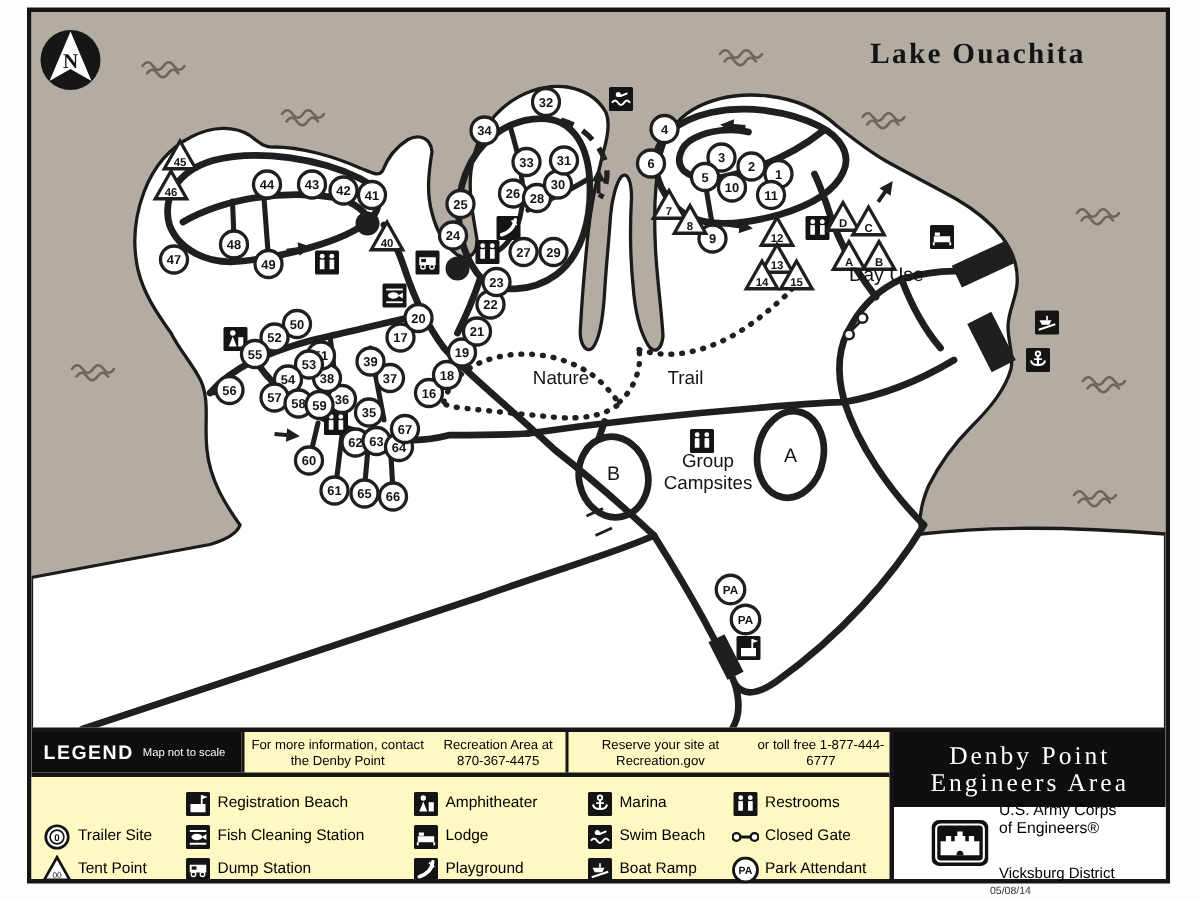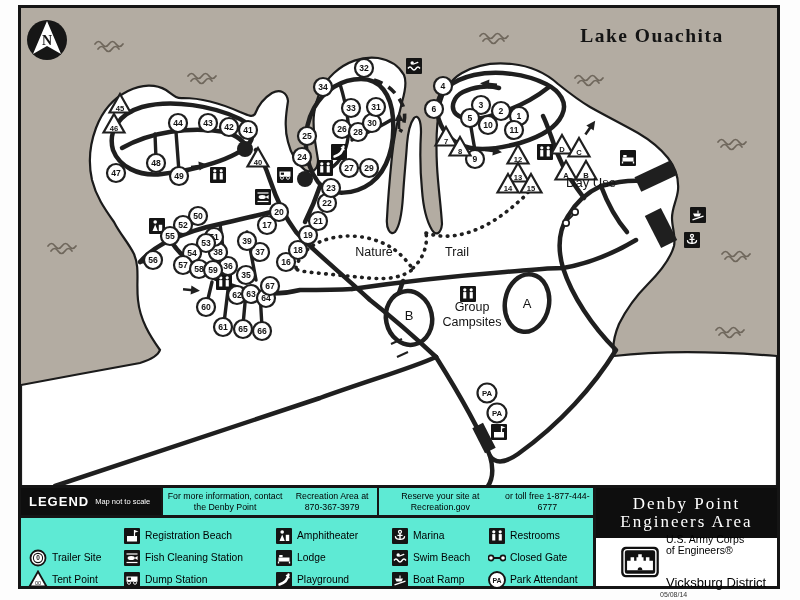--- a/index.html
+++ b/index.html
@@ -9,41 +9,41 @@
   
   .road{fill:none;stroke:#1f1f1f;stroke-width:4.5;stroke-linecap:round;stroke-linejoin:round;}
   .road-thin{fill:none;stroke:#1f1f1f;stroke-width:3.4;stroke-linecap:round;}
   .dashed-trail{fill:none;stroke:#1f1f1f;stroke-width:3.6;stroke-dasharray:9 7;stroke-linecap:butt;}
   .dotted-trail{fill:none;stroke:#1f1f1f;stroke-width:3.6;stroke-dasharray:0.6 6.6;stroke-linecap:round;}
   .shore{stroke:#1b1b1b;stroke-width:2.2;}
   .wave{fill:none;stroke:#6e665b;stroke-width:1.7;stroke-linecap:round;}
   text{font-family:"Liberation Sans",sans-serif;fill:#141414;}
   .serif{font-family:"Liberation Serif",serif;font-weight:bold;}
   
-  .legend{position:absolute;left:0;right:0;bottom:0;height:98px;border-top:3px solid #151515;background:#5eead4;}
+  .legend{position:absolute;left:0;right:0;bottom:0;height:98px;border-top:3px solid #151515;background:#fef9c3;}
   .lg-left{position:absolute;left:0;top:0;width:572px;height:98px;}
   .lg-row1{display:flex;height:27px;border-bottom:3px solid #151515;}
   .lg-title{width:132px;background:#0e0e0e;color:#fff;display:flex;align-items:center;padding-left:8px;gap:6px;}
   .lg-title .t1{font-size:13px;font-weight:bold;letter-spacing:1px;}
   .lg-title .t2{font-size:7.5px;}
   .lg-cell{flex:1;border-left:2.5px solid #151515;display:flex;flex-direction:row;align-items:center;justify-content:center;line-height:1.15;}
   .lg-cell div{font-size:8.8px;text-align:center;}
   .lg-items{display:flex;height:71px;padding-top:4px;box-sizing:border-box;}
   .lg-col{display:flex;flex-direction:column;justify-content:flex-end;gap:3px;}
   .lg-item{display:flex;align-items:center;gap:4px;height:19px;}
   .lg-item .lab{font-size:10.3px;white-space:nowrap;}
   .c-sites{width:102px;padding-left:7px;box-sizing:border-box;}
   .c1{width:152px;} .c2{width:116px;} .c3{width:97px;} .c4{width:105px;}
   .lg-right{position:absolute;right:0;top:0;width:184px;height:98px;border-left:3px solid #151515;box-sizing:border-box;}
   .park-title{height:50px;background:#0e0e0e;color:#fff;display:flex;flex-direction:column;align-items:center;justify-content:center;line-height:1.05;}
   .park-title div{font-family:"Liberation Serif",serif;font-weight:normal;font-size:17px;letter-spacing:2px;}
   .corps{height:48px;display:flex;align-items:center;gap:6px;padding-left:24px;box-sizing:border-box;background:#fff;}
   .corps-text{line-height:1.08;}
   .corps-text .l1{font-size:10.5px;}
-  .corps-text .l3{font-size:13px;margin-top:20px;}
+  .corps-text .l3{font-size:10px;margin-top:20px;}
   .date-stamp{position:absolute;left:660px;top:591px;font-size:7px;color:#333;}
 </style>
 </head>
 <body>
 
 <div class="frame">
 
   <svg class="map-svg" width="756" height="480" viewBox="21 8 756 480">
 
     <rect x="21" y="8" width="756" height="480" fill="#b3aca2"></rect>
@@ -604,21 +604,21 @@
 
   <div class="legend">
     <div class="lg-left">
       <div class="lg-row1">
         <div class="lg-title">
           <span class="t1">LEGEND</span>
           <span class="t2">Map not to scale</span>
         </div>
         <div class="lg-cell">
           <div>For more information, contact the Denby Point</div>
-          <div>Recreation Area at 870-367-3979</div>
+          <div>Recreation Area at 870-367-4475</div>
         </div>
         <div class="lg-cell">
           <div>Reserve your site at Recreation.gov</div>
           <div>or toll free 1-877-444-6777</div>
         </div>
       </div>
       <div class="lg-items" id="lg-items">
           <div class="lg-col c-sites">
             <div class="lg-item">
               <svg width="20" height="20" viewBox="-10 -10 20 20">

